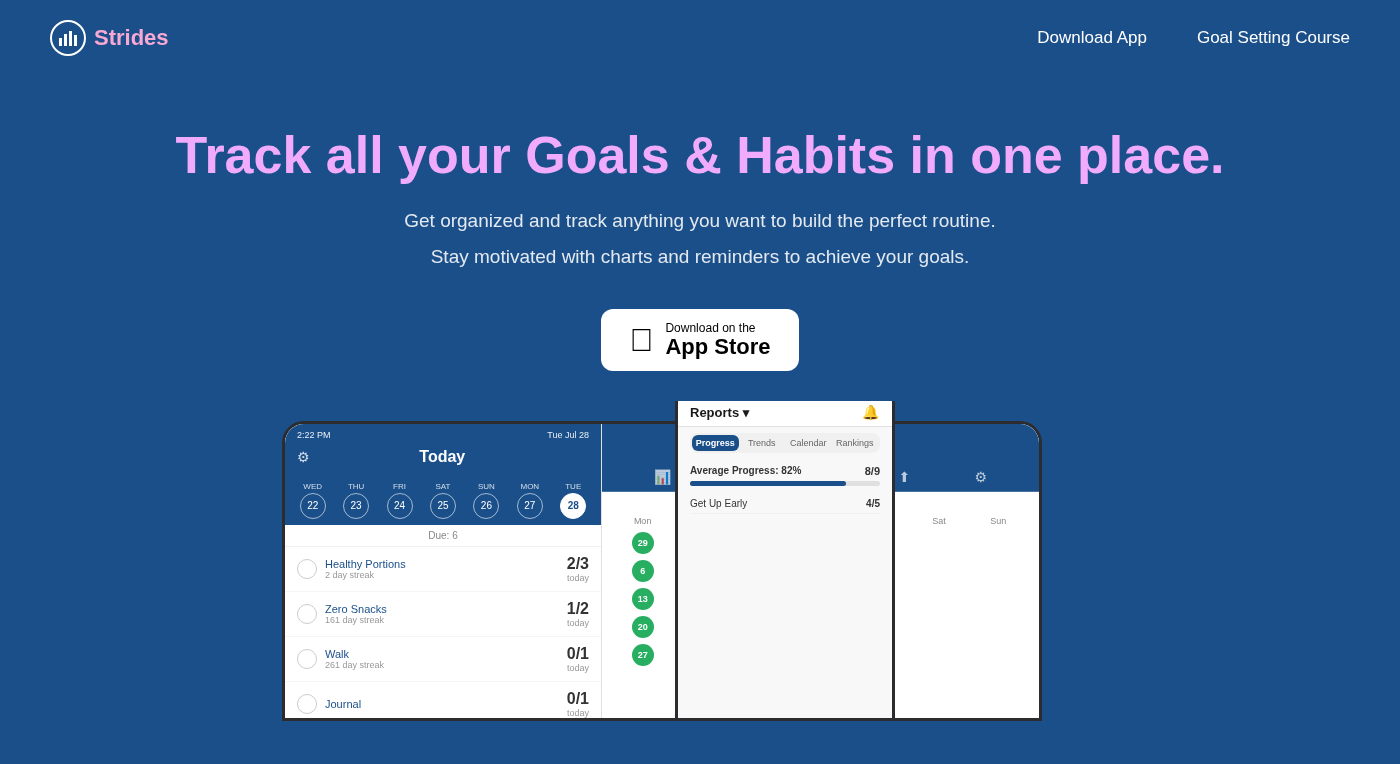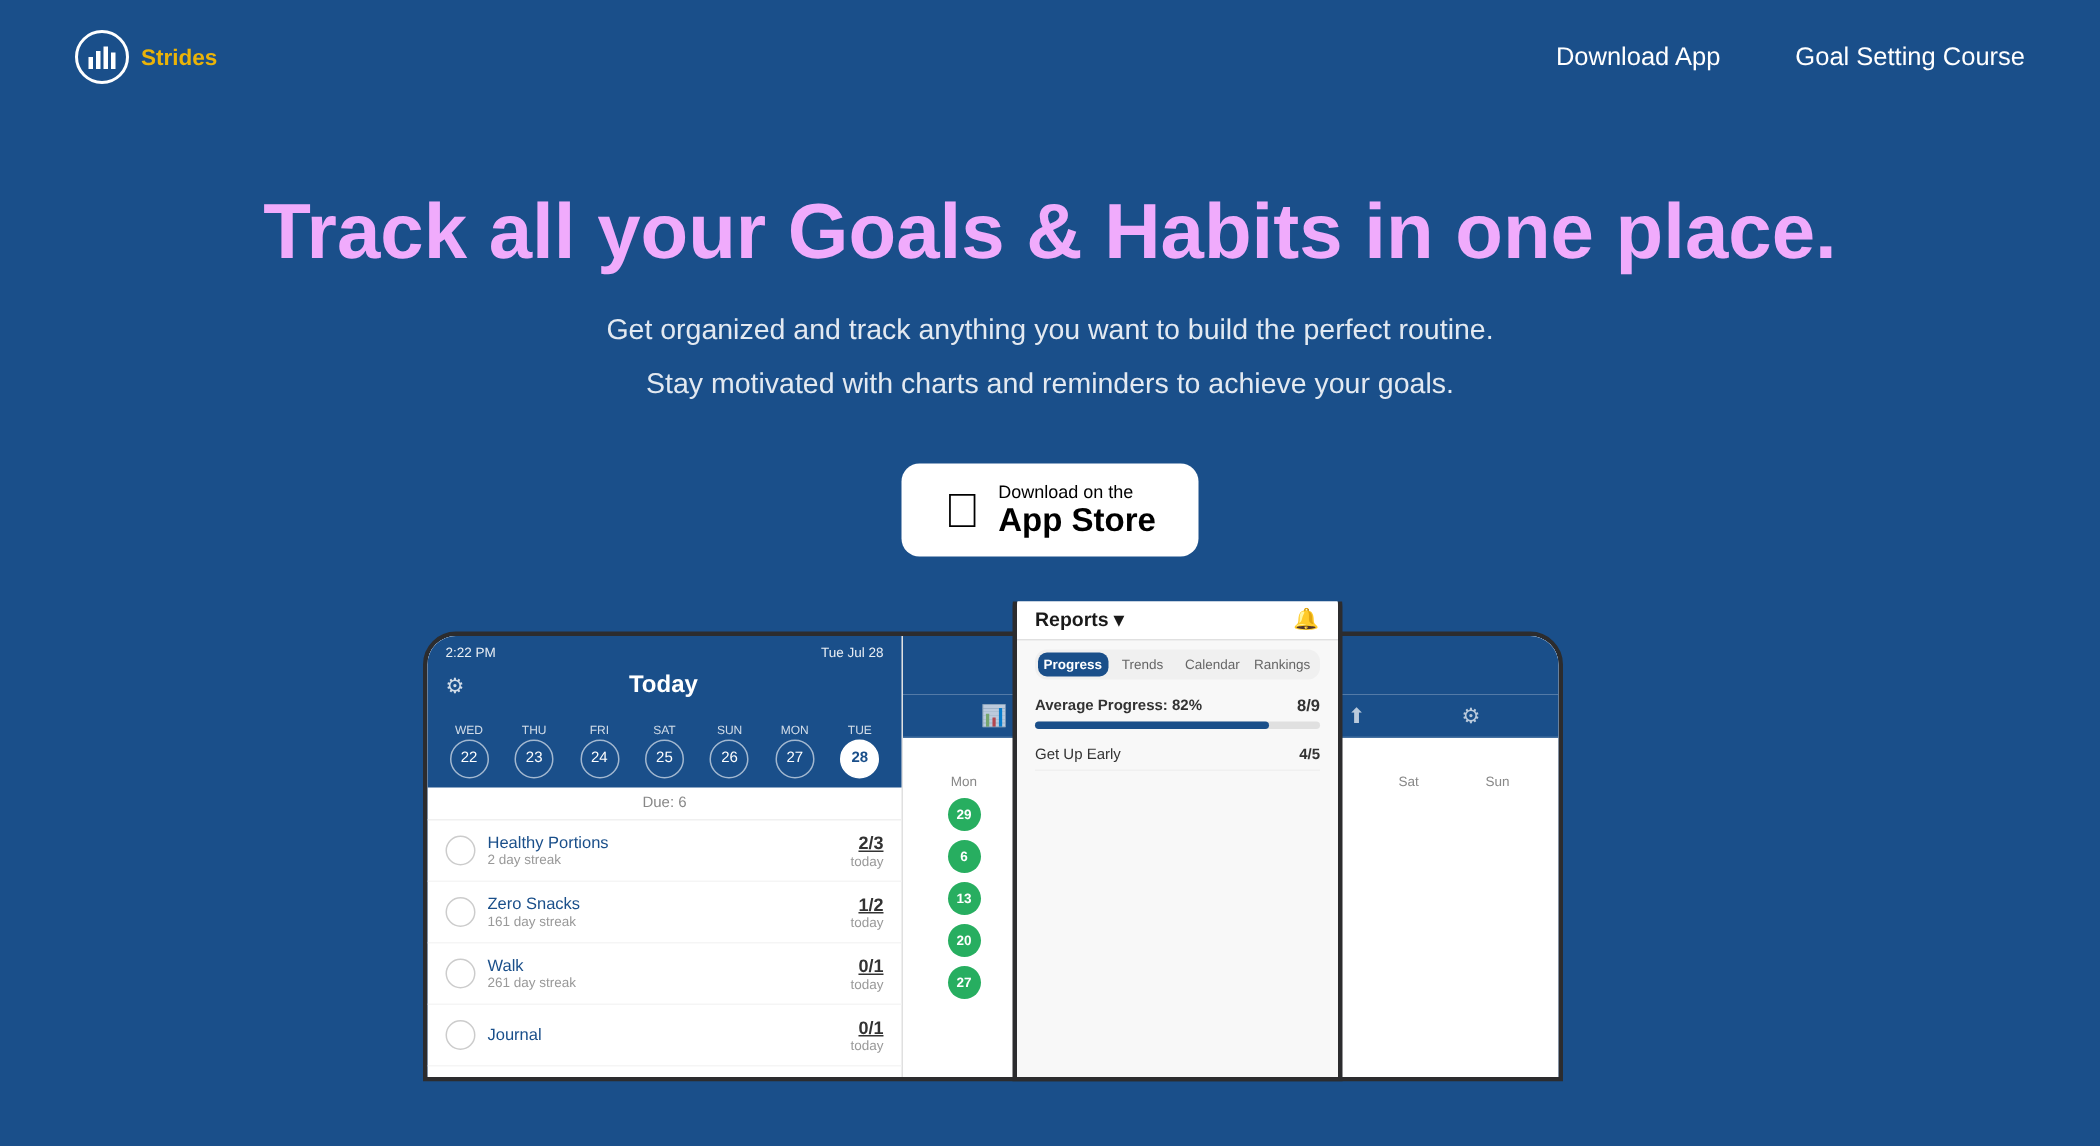--- a/index.html
+++ b/index.html
@@ -19,22 +19,22 @@
       align-items: center;
       justify-content: space-between;
       padding: 20px 50px;
       background-color: #1a4f8a;
     }
 
     .logo {
       display: flex;
       align-items: center;
       gap: 8px;
-      color: #eab308;
-      font-size: 15px;
+      color: #f9a8d4;
+      font-size: 22px;
       font-weight: 600;
       text-decoration: none;
     }
 
     .logo-icon {
       width: 36px;
       height: 36px;
       border: 2px solid white;
       border-radius: 50%;
       display: flex;
@@ -275,24 +275,23 @@
     .habit-streak {
       font-size: 9px;
       color: #999;
     }
 
     .habit-count {
       text-align: right;
     }
 
     .habit-count-val {
-      font-size: 12px;
+      font-size: 16px;
       font-weight: 600;
       color: #333;
-      text-decoration: underline;
     }
 
     .habit-count-label {
       font-size: 9px;
       color: #999;
     }
 
     
     .right-panel {
       flex: 1;

